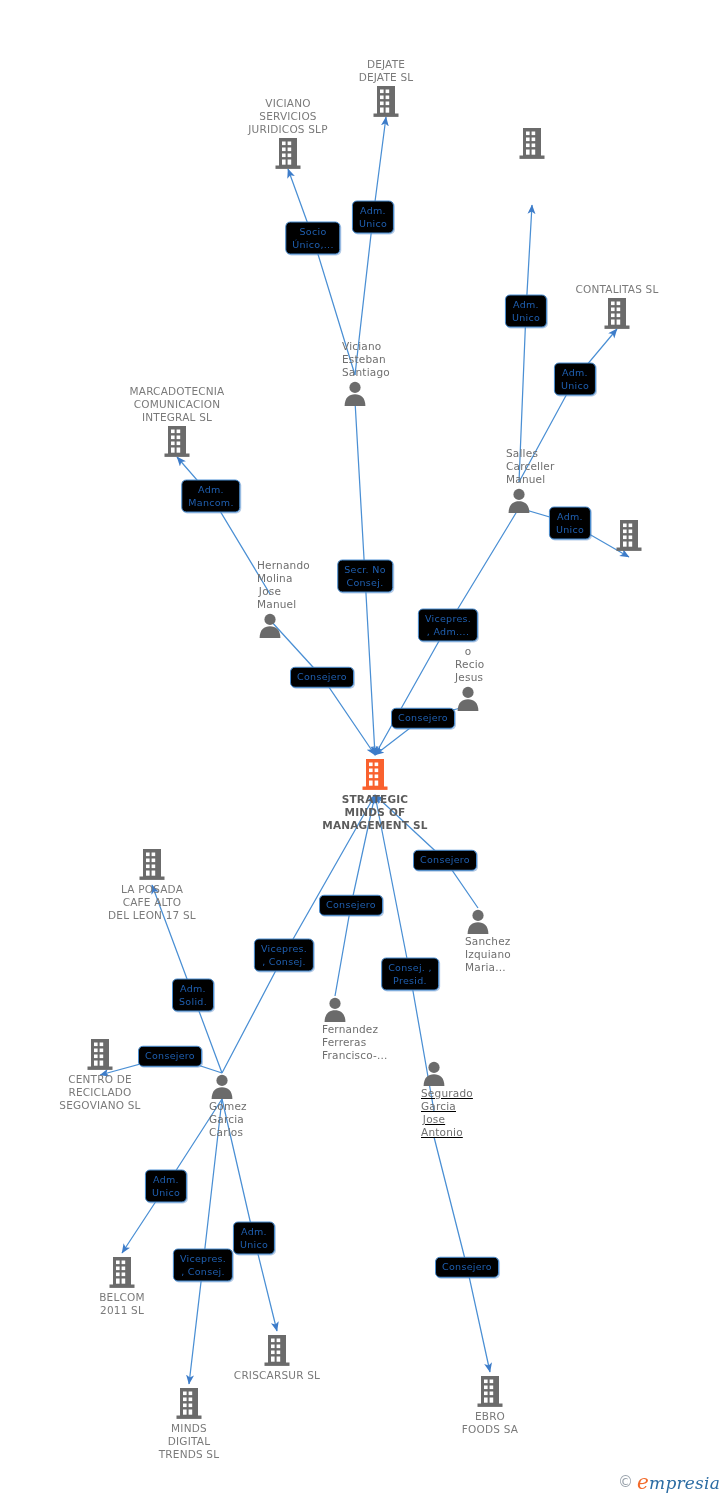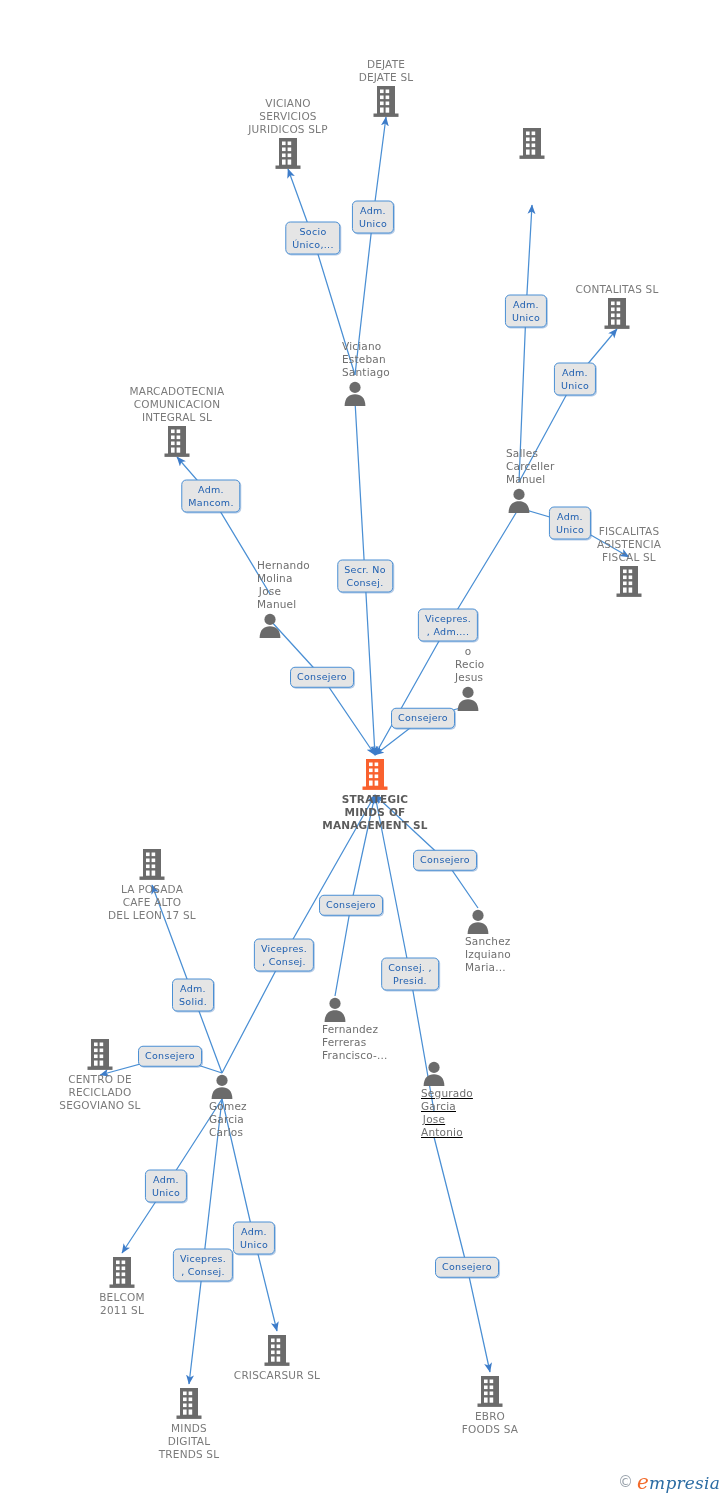--- a/index.html
+++ b/index.html
@@ -15,21 +15,21 @@
   }
   .node.company .cap{color:#7a7a7a;}
   .node.focus .cap{color:#5c5c5c;font-weight:bold;font-size:10.5px;line-height:13px;}
   .node .cap.above{margin-top:6px;margin-bottom:1px;}
 
   .bldg{width:30px;height:34px;display:block;margin:0 auto;}
   .person{width:26px;height:26px;display:block;margin:0 auto;}
 
   .label{
     position:absolute;transform:translate(-50%,-50%);
-    border:1.3px solid #4a8fd4;border-radius:5px;background:#e5e5e5;
+    border:1.3px solid #4a8fd4;border-radius:5px;background:#000000;
     color:#1f5fb0;font-size:9.5px;line-height:12.5px;
     padding:3px 6px;text-align:center;white-space:pre-line;
     box-shadow:1px 1px 0 rgba(90,140,200,.45);
     letter-spacing:.3px;
   }
 
   #footer{position:absolute;right:8px;bottom:6px;display:flex;align-items:center;gap:4px;}
   #footer .cmark{color:#9aa3ac;font-size:15px;line-height:15px;}
   #footer .brand{font-family:"DejaVu Serif","Liberation Serif",serif;font-size:17px;font-style:italic;color:#2b6ca3;letter-spacing:.2px;}
   #footer .brand .e{color:#f26a2a;font-size:20px;}
@@ -153,23 +153,20 @@
             <rect x="9" y="10.5" width="3.6" height="3.6" fill="#fff"></rect>
             <rect x="14.6" y="10.5" width="3.6" height="3.6" fill="#fff"></rect>
             <rect x="9" y="16.5" width="3.6" height="3.6" fill="#fff"></rect>
             <rect x="14.6" y="16.5" width="3.6" height="3.6" fill="#fff"></rect>
             <rect x="9" y="22.5" width="3.6" height="5.2" fill="#fff"></rect>
             <rect x="14.6" y="22.5" width="3.6" height="5.2" fill="#fff"></rect>
           </svg>
         </span>
       </div>
       <div class="node company" style="left: 629px; top: 519px;">
-        <span class="cap above">FISCALITAS
-ASISTENCIA
-FISCAL SL</span>
         <span class="glyph">
           <svg class="bldg" viewBox="0 0 30 34">
             <rect x="6" y="1" width="18" height="29" fill="#6b6b6b"></rect>
             <rect x="2.5" y="28.5" width="25" height="3.4" fill="#6b6b6b"></rect>
             <rect x="9" y="4.5" width="3.6" height="3.6" fill="#fff"></rect>
             <rect x="14.6" y="4.5" width="3.6" height="3.6" fill="#fff"></rect>
             <rect x="9" y="10.5" width="3.6" height="3.6" fill="#fff"></rect>
             <rect x="14.6" y="10.5" width="3.6" height="3.6" fill="#fff"></rect>
             <rect x="9" y="16.5" width="3.6" height="3.6" fill="#fff"></rect>
             <rect x="14.6" y="16.5" width="3.6" height="3.6" fill="#fff"></rect>

